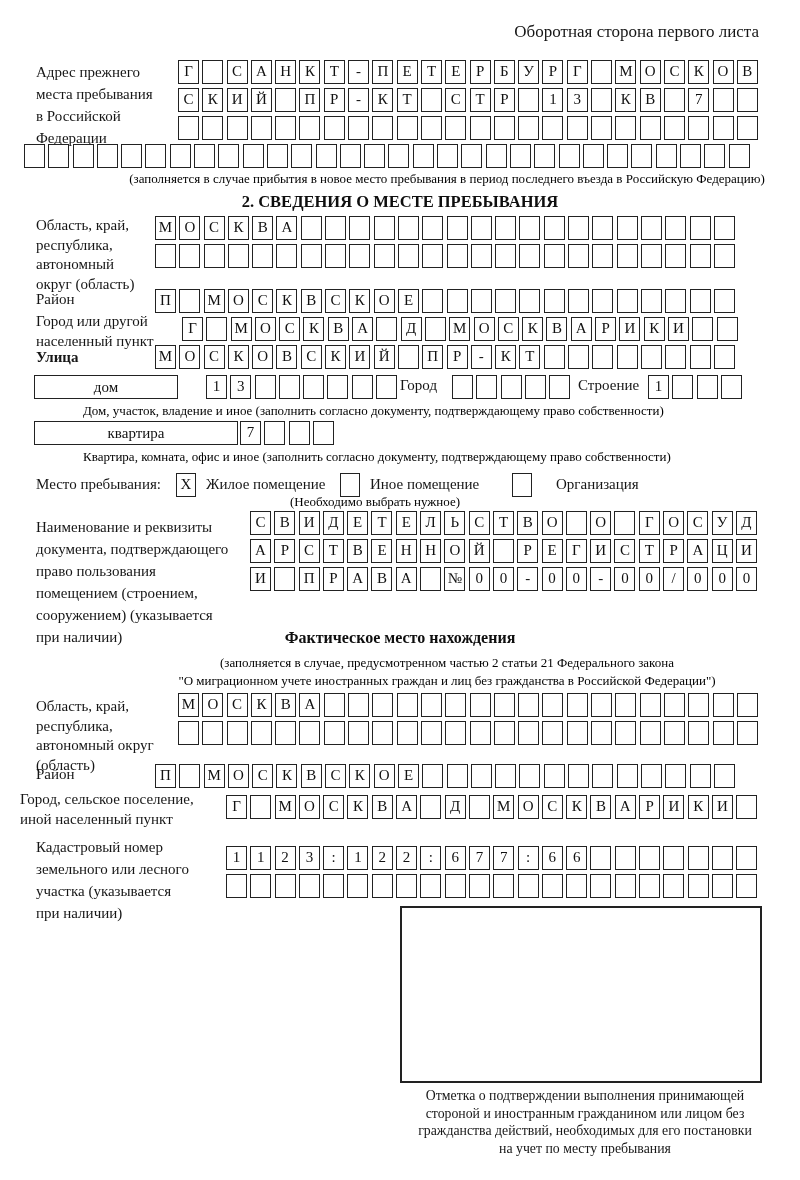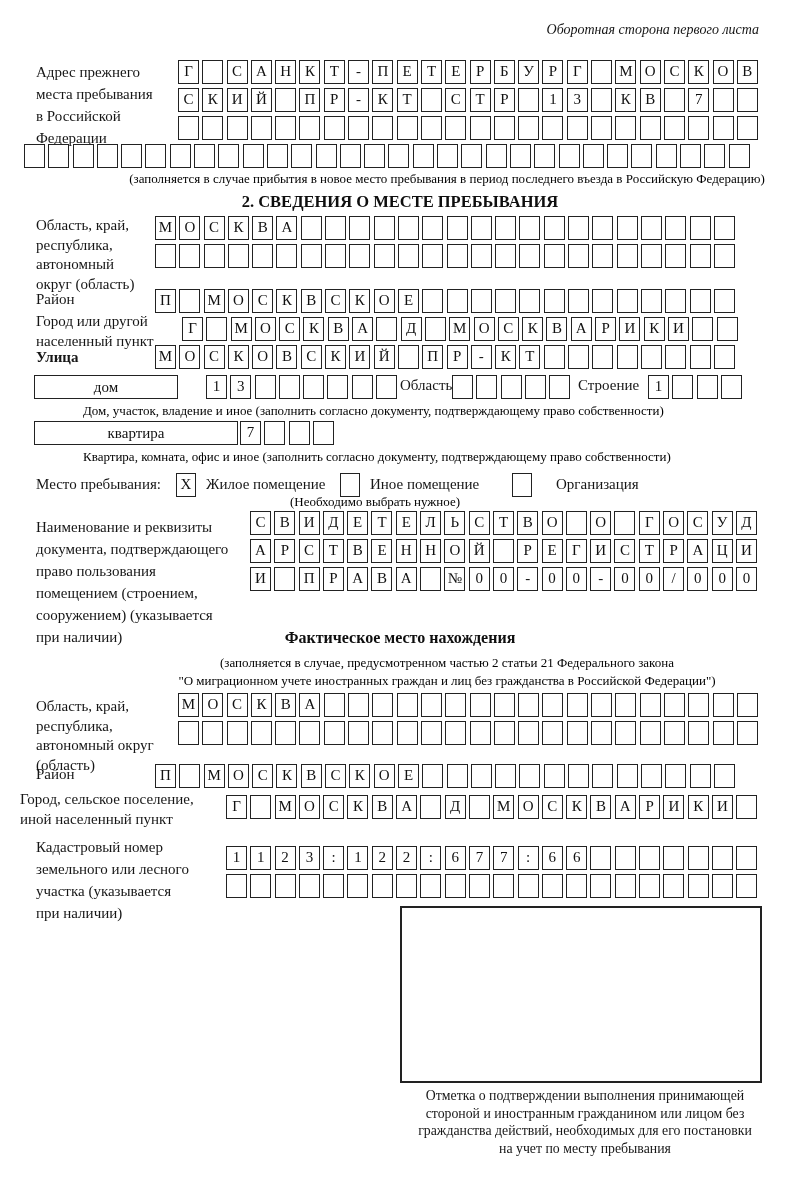--- a/index.html
+++ b/index.html
@@ -27,21 +27,21 @@
   .center{left:0;width:800px;text-align:center;}
   .note{font-size:13px;color:#000000;padding-left:47px;}
   .stamp{border:2px solid #222;background:#fff;}
   .capt{font-size:13.8px;line-height:17.6px;text-align:center;color:#161616;}
 </style>
 </head>
 <body>
 
 <div class="page">
 
-  <div class="abs lbl" style="top:22px;right:41px;font-size:14px;font-style:italic;">Оборотная сторона первого листа</div>
+  <div class="abs lbl" style="top:22px;right:41px;font-size:17px;">Оборотная сторона первого листа</div>
 
   <div class="abs lbl lh22" style="left:36px;top:61px;width:150px;">
       <div>Адрес прежнего</div>
       <div>места пребывания</div>
       <div>в Российской</div>
       <div>Федерации</div>
     </div>
   <div class="abs grid-t" style="left:178px;top:60px;">
       <span class="cell">Г</span>
       <span class="cell"></span>
@@ -305,21 +305,21 @@
   <div class="abs grid-t" style="left:206px;top:375px;">
       <span class="cell">1</span>
       <span class="cell">3</span>
       <span class="cell"></span>
       <span class="cell"></span>
       <span class="cell"></span>
       <span class="cell"></span>
       <span class="cell"></span>
       <span class="cell"></span>
     </div>
-  <div class="abs lbl" style="left:400px;top:377px;">Область</div>
+  <div class="abs lbl" style="left:400px;top:377px;">Город</div>
   <div class="abs grid-t" style="left:452px;top:375px;">
       <span class="cell"></span>
       <span class="cell"></span>
       <span class="cell"></span>
       <span class="cell"></span>
       <span class="cell"></span>
     </div>
   <div class="abs lbl" style="left:578px;top:377px;">Строение</div>
   <div class="abs grid-t" style="left:648px;top:375px;">
       <span class="cell">1</span>

